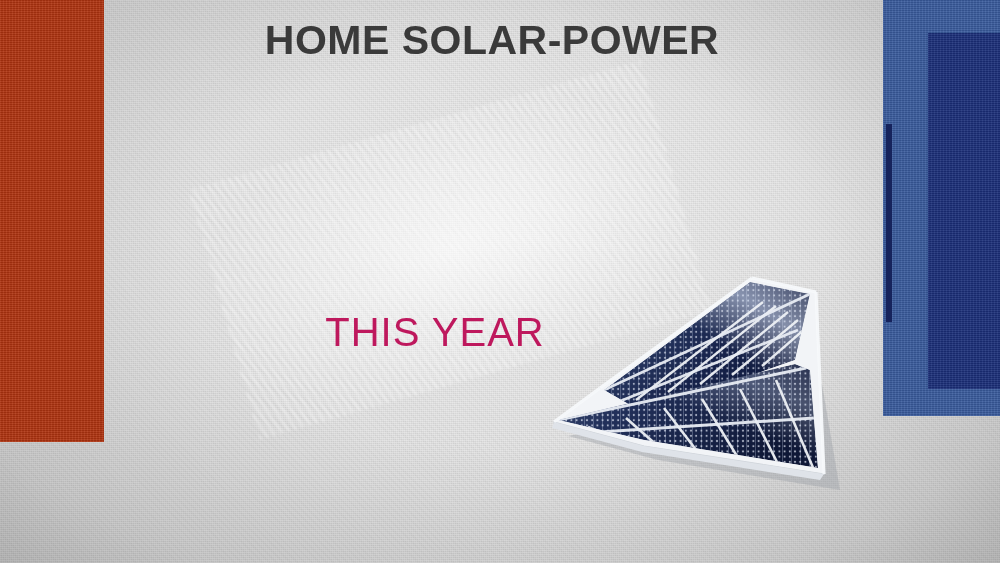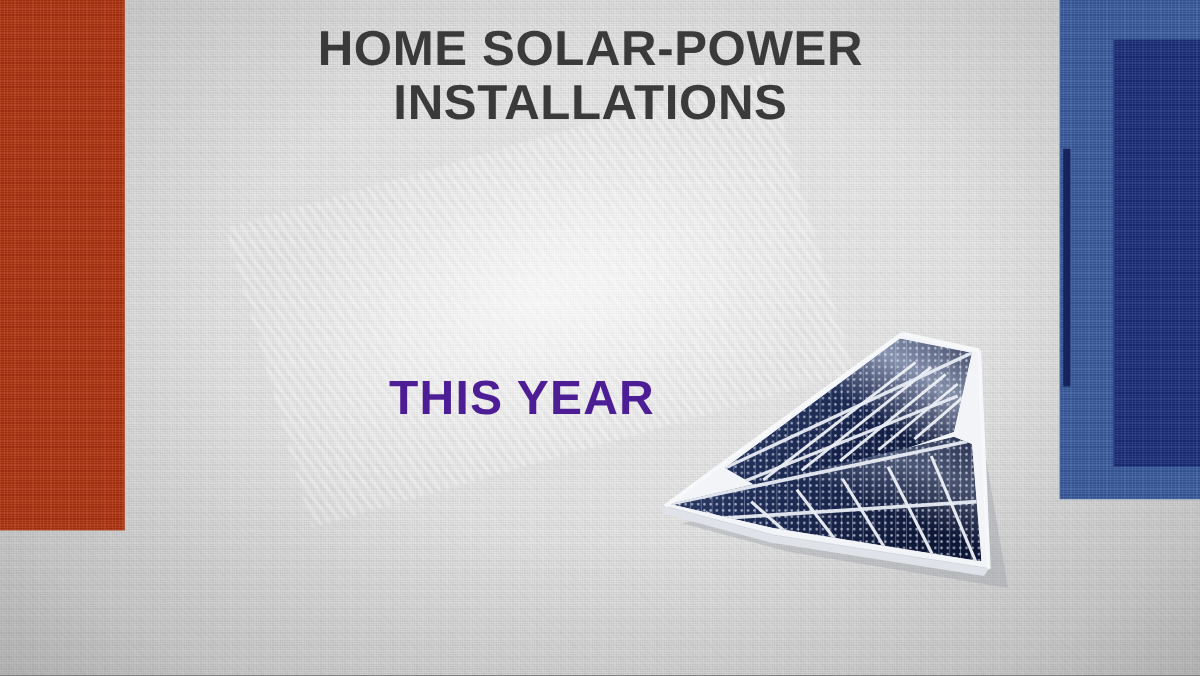--- a/index.html
+++ b/index.html
@@ -101,22 +101,22 @@
     line-height: 178px;
     letter-spacing: -4px;
     white-space: nowrap;
   }
   .this-year {
     position: absolute;
     left: 205px;
     top: 310px;
     width: 460px;
     text-align: center;
-    color: #4c1d95;
-    font-weight: bold;
+    color: #be185d;
+    font-weight: normal;
     font-size: 40px;
     letter-spacing: 1px;
   }
 
   
   .source {
     position: absolute;
     left: 168px;
     top: 452px;
     color: #2e2e2e;
@@ -150,21 +150,20 @@
   <div class="block blue-light" style="background:#3a5c9e">
       <div class="tex"></div>
     </div>
   <div class="block blue-dark" style="background:#1b2f7a">
       <div class="tex"></div>
     </div>
   <div class="block blue-stripe" style="background:#16235c"></div>
 
   <div class="headline">
     <div>HOME SOLAR-POWER</div>
-    <div>INSTALLATIONS</div>
   </div>
 
 
   <div class="this-year">THIS YEAR</div>
 
   <svg class="solar" viewBox="0 0 340 230">
     <defs>
       <linearGradient id="cellGrad" x1="0" y1="0" x2="1" y2="0.6">
         <stop offset="0%" stop-color="#4a5d80"></stop>
         <stop offset="30%" stop-color="#2a3a63"></stop>

